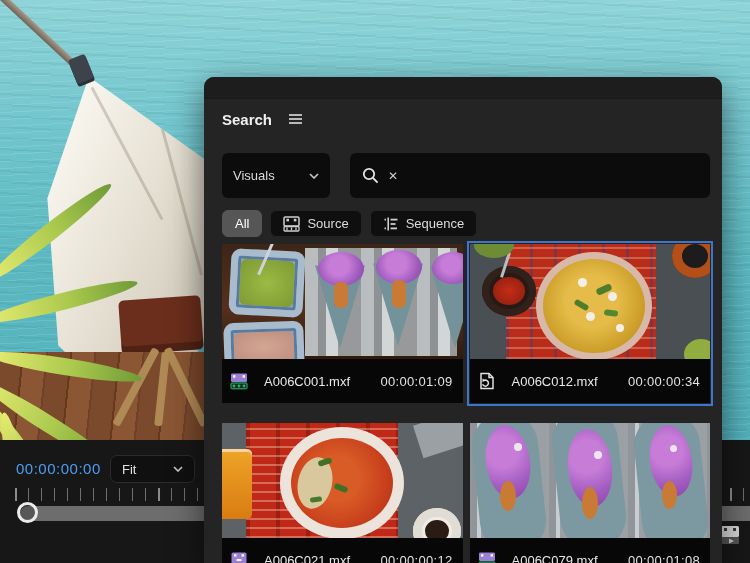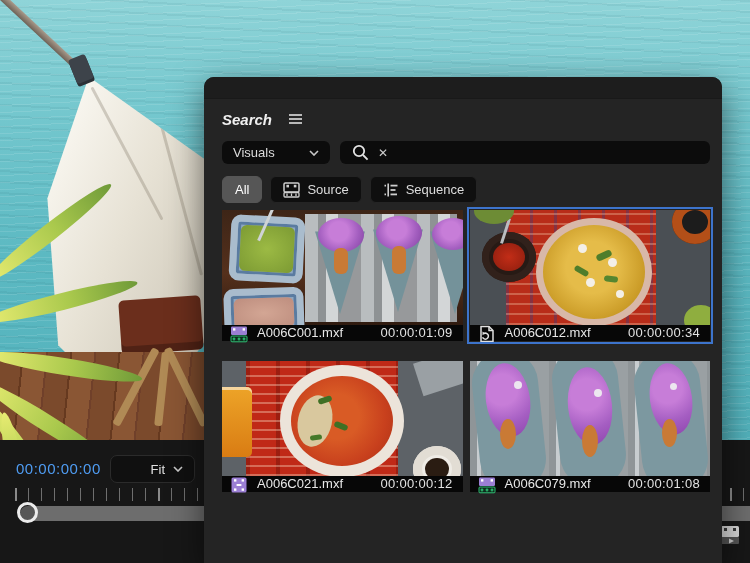--- a/index.html
+++ b/index.html
@@ -29,44 +29,44 @@
   .chair-seat { position:absolute; left:120px; top:298px; width:82px; height:54px; background:#6b2e1c;
     border-radius:5px; transform:rotate(-4deg); box-shadow:inset 0 -8px 0 rgba(0,0,0,.25); }
   .chair-leg { position:absolute; width:8px; height:86px; background:#b08a55; border-radius:3px; }
 
   
   .transport { position:absolute; left:0; top:440px; width:750px; height:123px; background:#171717; }
   .timecode { position:absolute; left:16px; top:20px; font-size:15px; font-weight:400;
     letter-spacing:.5px; color:#4f9cf2; }
   .fit-select { position:absolute; left:110px; top:15px; width:85px; height:28px; background:#101010;
     border:1px solid #2b2b2b; border-radius:7px; display:flex; align-items:center; gap:8px;
-    padding:0 11px; color:#e0e0e0; font-size:13px; cursor:default;text-align:right; }
+    padding:0 11px; color:#e0e0e0; font-size:13px; cursor:default; }
   .fit-select span { flex:1; }
   .ruler { position:absolute; left:15px; right:0; top:48px; height:15px;
     background:repeating-linear-gradient(90deg,#6f6f6f 0 1px,transparent 1px 13px); }
   .ruler .majors { position:absolute; inset:0;
     background:repeating-linear-gradient(90deg,#8a8a8a 0 2px,transparent 2px 143px); }
   .ruler { -webkit-mask-image:linear-gradient(#000 55%, transparent 55%); mask-image:none; }
   .ruler, .ruler .majors { height:13px; }
   .scrollbar { position:absolute; left:20px; right:-8px; top:66px; height:15px; background:#6d6d6d; border-radius:8px; }
   .playhead-knob { position:absolute; left:17px; top:62px; width:21px; height:21px; border:3px solid #ececec;
     border-radius:50%; background:rgba(25,25,25,.25); }
   .mini-clip { position:absolute; right:9px; top:84px; }
 
   
   .panel { position:absolute; left:204px; top:77px; width:518px; height:486px; background:#242424;
     border-radius:10px 10px 0 0; box-shadow:0 12px 34px rgba(0,0,0,.55); z-index:10; }
   .panel-strip { height:22px; background:#1d1d1d; border-radius:10px 10px 0 0; border-bottom:1px solid #191919; }
   .panel-body { padding:10px 12px 0 18px; }
 
   .title-row { display:flex; align-items:center; gap:16px; height:20px; }
-  .panel-title { font-size:15px; font-weight:700; color:#f0f0f0;font-style:italic; }
+  .panel-title { font-size:15px; font-weight:700; color:#f0f0f0; }
   .icon-btn { display:flex; align-items:center; justify-content:center; cursor:pointer; }
 
-  .controls-row { display:flex; gap:10px; margin-top:12px; height:23px; }
+  .controls-row { display:flex; gap:20px; margin-top:24px; height:45px; }
   .dropdown { width:108px; background:#0c0c0c; border-radius:6px; display:flex; align-items:center;
     padding:0 11px; color:#dcdcdc; font-size:13px; cursor:default; }
   .dropdown span { flex:1; }
   .searchbox { flex:1; background:#0c0c0c; border-radius:6px; display:flex; align-items:center;
     gap:9px; padding:0 12px; }
   .searchbox input { flex:1; background:transparent; border:none; outline:none; color:#ebebeb;
     font-size:13.5px; font-family:"Liberation Sans",sans-serif; }
   .clear-x { color:#cdcdcd; font-size:12px; cursor:pointer; }
 
   .chips-row { display:flex; gap:8px; margin-top:12px; height:27px; }
@@ -74,21 +74,21 @@
     border:1px solid #242424; border-radius:6px; color:#dcdcdc; font-size:13px; cursor:pointer; }
   .chip.active { background:#565656; border-color:#565656; color:#fff; }
 
   .results-header { display:flex; align-items:center; gap:9px; margin-top:20px; height:20px; }
   .results-label { font-size:14px; font-weight:700; color:#e9e9e9; }
 
   .grid { display:grid; grid-template-columns:1fr 1fr; gap:20px 7px; margin-top:7px; }
   .item { background:#000; cursor:pointer; }
   .item.selected { outline:2px solid #3d74cc; outline-offset:1px; }
   .thumb { position:relative; height:115px; overflow:hidden; }
-  .bar { height:16px; background:#070707; display:flex; align-items:flex-start; gap:9px; padding:0 10px 0 8px; }
+  .bar { height:44px; background:#070707; display:flex; align-items:center; gap:16px; padding:0 10px 0 8px; }
   .fname { font-size:13px; color:#e8e8e8; }
   .dur { margin-left:auto; font-size:13px; color:#e2e2e2; letter-spacing:.3px; }
   .shape { position:absolute; }
 
   
   .art-tacos1 { background:linear-gradient(180deg,#3d2517,#55301c 55%,#2f1a0f); }
   .holder1 { right:6px; top:4px; width:152px; height:108px;
     background:repeating-linear-gradient(90deg,#b9bdbf 0 13px,#8e9294 13px 21px,#d3d6d7 21px 33px,#97999b 33px 56px); }
   .taco { width:52px; height:96px; clip-path:polygon(50% 100%,2% 14%,98% 14%); background:#74929a; }
   .slaw { border-radius:50%; background:radial-gradient(circle at 45% 40%, #c77dd8 0 30%, #a45fc0 60%, #7e3f9e); }

